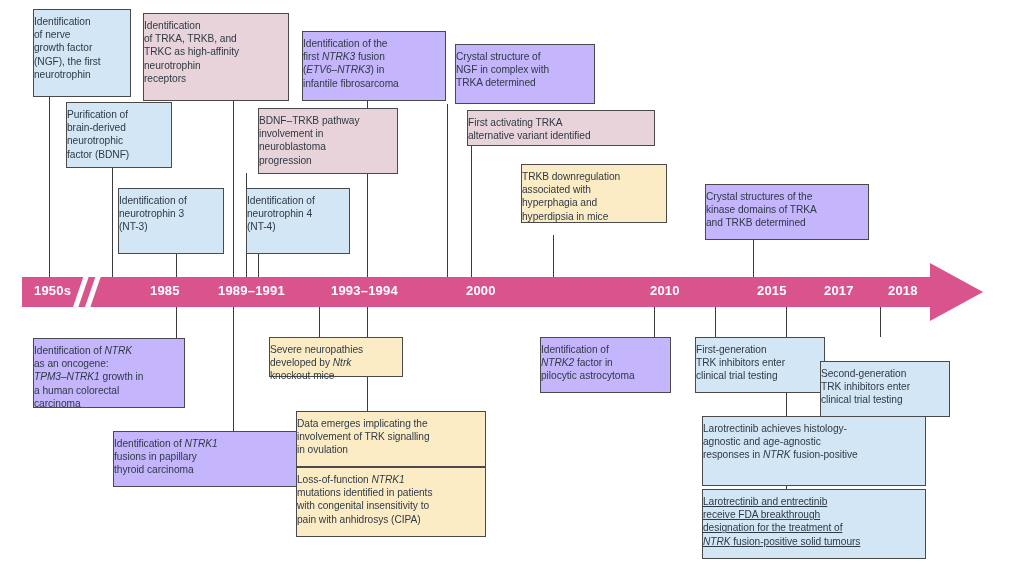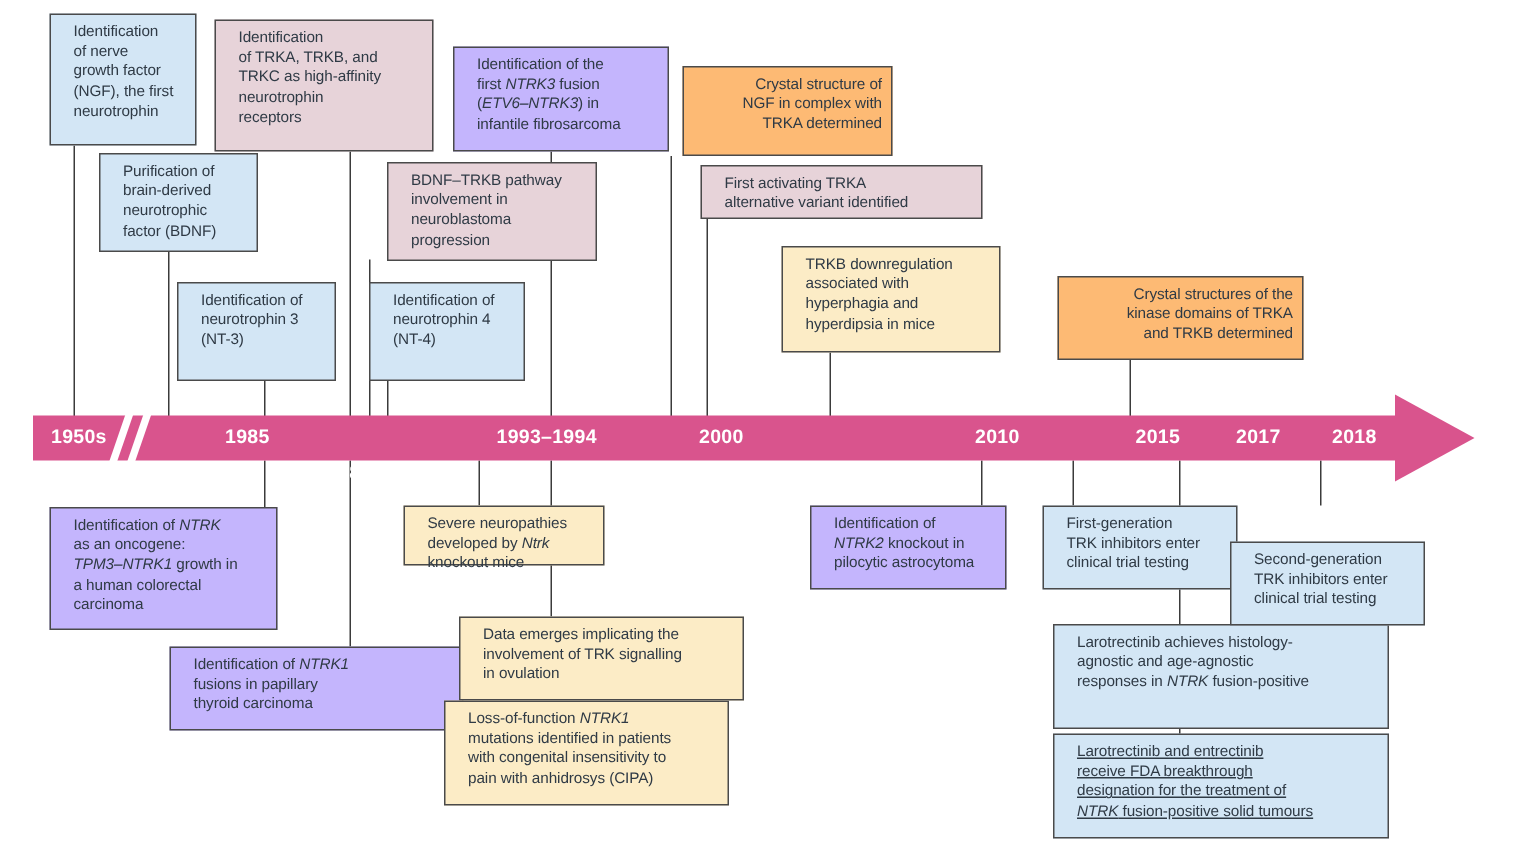--- a/index.html
+++ b/index.html
@@ -12,29 +12,29 @@
   }
   #stage{position:absolute;left:0;top:0;width:1024px;height:573px;}
 
   .evt{
     position:absolute;
     box-sizing:border-box;
     border:1.4px solid #4a4a4a;
     color:#2f3a45;
     font-size:10.2px;
     line-height:13.2px;
-    padding:5px 6px 4px 15px;
+    padding:5px 6px 4px 0;
     letter-spacing:-0.05px;
   }
   .evt .it{font-style:italic;}
 
   .c-blue  {background:#d3e6f5;}
   .c-mauve {background:#e7d3d9;}
   .c-orange{background:#c4b5fd;}
-  .c-green {background:#fdba74;text-align:right;}
+  .c-green {background:#c4b5fd;}
   .c-cream {background:#fcecc6;}
 
   .stem{position:absolute;background:#3b3b3b;width:1.4px;}
 
   
   #bar{
     position:absolute;left:22px;top:277px;width:924px;height:30px;
     background:#d9548d;
   }
   #barTip{
@@ -86,21 +86,21 @@
   <div class="stem" style="left:786px; top:476px; height:14px;"></div>
   <div class="stem" style="left:880px; top:307px; height:30px;"></div>
 
   <div id="bar"></div>
   <div id="barTip"></div>
   <div class="brk" style="left:78px;"></div>
   <div class="brk" style="left:90px;"></div>
 
   <div class="tick" style="left:34px;">1950s</div>
   <div class="tick" style="left:150px;">1985</div>
-  <div class="tick" style="left:218px;margin-top:24px;">1989–1991</div>
+  <div class="tick" style="left:218px;">1989–1991</div>
   <div class="tick" style="left:331px;">1993–1994</div>
   <div class="tick" style="left:466px;">2000</div>
   <div class="tick" style="left:650px;">2010</div>
   <div class="tick" style="left:757px;">2015</div>
   <div class="tick" style="left:824px;">2017</div>
   <div class="tick" style="left:888px;">2018</div>
 
   <div class="evt c-blue" style="left:33px;  top:9px;   width:98px;  height:88px;">
       <div><span>Identification</span></div>
       <div><span>of nerve</span></div>
@@ -145,63 +145,63 @@
     </div>
   <div class="evt c-green" style="left:455px; top:44px;  width:140px; height:60px;">
       <div><span>Crystal structure of</span></div>
       <div><span>NGF in complex with</span></div>
       <div><span>TRKA determined</span></div>
     </div>
   <div class="evt c-mauve" style="left:467px; top:110px; width:188px; height:36px;">
       <div><span>First activating TRKA</span></div>
       <div><span>alternative variant identified</span></div>
     </div>
-  <div class="evt c-cream" style="left:521px; top:164px; width:146px; height:71px;">
+  <div class="evt c-cream" style="left:521px; top:164px; width:146px; height:59px;">
       <div><span>TRKB downregulation</span></div>
       <div><span>associated with</span></div>
       <div><span>hyperphagia and</span></div>
       <div><span>hyperdipsia in mice</span></div>
     </div>
   <div class="evt c-green" style="left:705px; top:184px; width:164px; height:56px;">
       <div><span>Crystal structures of the</span></div>
       <div><span>kinase domains of TRKA</span></div>
       <div><span>and TRKB determined</span></div>
     </div>
 
-  <div class="evt c-orange" style="left:33px;  top:338px; width:152px; height:82px;">
+  <div class="evt c-orange" style="left:33px;  top:338px; width:152px; height:70px;">
       <div><span>Identification of </span><span class="it">NTRK</span></div>
       <div><span>as an oncogene:</span></div>
       <div><span class="it">TPM3–NTRK1</span><span> growth in</span></div>
       <div><span>a human colorectal</span></div>
       <div><span>carcinoma</span></div>
     </div>
   <div class="evt c-orange" style="left:113px; top:431px; width:196px; height:56px;">
       <div><span>Identification of </span><span class="it">NTRK1</span></div>
       <div><span>fusions in papillary</span></div>
       <div><span>thyroid carcinoma</span></div>
     </div>
   <div class="evt c-cream" style="left:269px; top:337px; width:134px; height:40px;">
       <div><span>Severe neuropathies</span></div>
       <div><span>developed by </span><span class="it">Ntrk</span></div>
       <div><span>knockout mice</span></div>
     </div>
-  <div class="evt c-cream" style="left:306px; top:411px; width:190px; height:56px;">
+  <div class="evt c-cream" style="left:296px; top:411px; width:190px; height:56px;">
       <div><span>Data emerges implicating the</span></div>
       <div><span>involvement of TRK signalling</span></div>
       <div><span>in ovulation</span></div>
     </div>
   <div class="evt c-cream" style="left:296px; top:467px; width:190px; height:70px;">
       <div><span>Loss-of-function </span><span class="it">NTRK1</span></div>
       <div><span>mutations identified in patients</span></div>
       <div><span>with congenital insensitivity to</span></div>
       <div><span>pain with anhidrosys (CIPA)</span></div>
     </div>
   <div class="evt c-orange" style="left:540px; top:337px; width:131px; height:56px;">
       <div><span>Identification of</span></div>
-      <div><span class="it">NTRK2</span><span> knockout in</span></div>
+      <div><span class="it">NTRK2</span><span> factor in</span></div>
       <div><span>pilocytic astrocytoma</span></div>
     </div>
   <div class="evt c-blue" style="left:695px; top:337px; width:130px; height:56px;">
       <div><span>First-generation</span></div>
       <div><span>TRK inhibitors enter</span></div>
       <div><span>clinical trial testing</span></div>
     </div>
   <div class="evt c-blue" style="left:702px; top:416px; width:224px; height:70px;">
       <div><span>Larotrectinib achieves histology-</span></div>
       <div><span>agnostic and age-agnostic</span></div>

